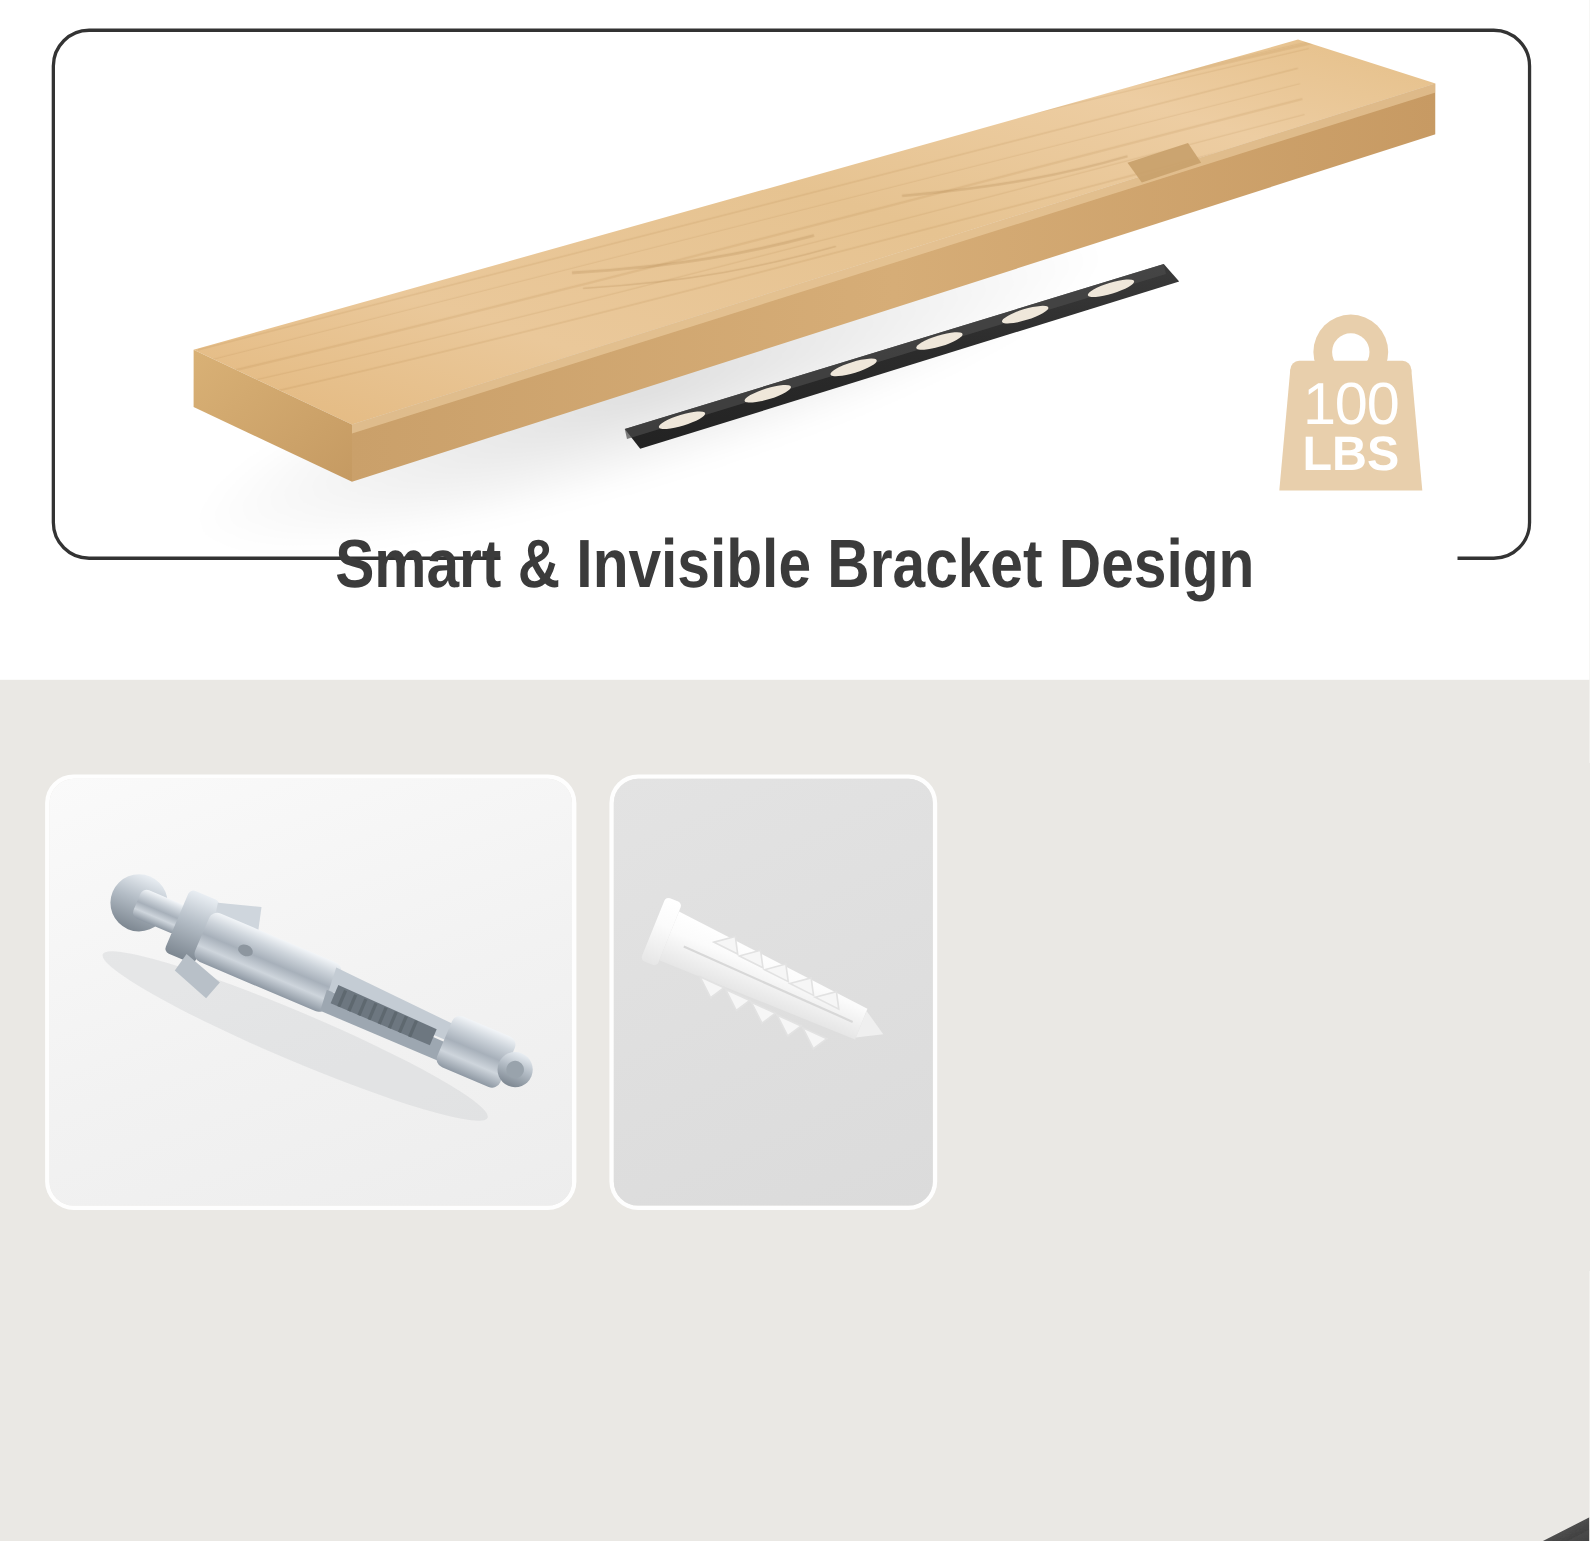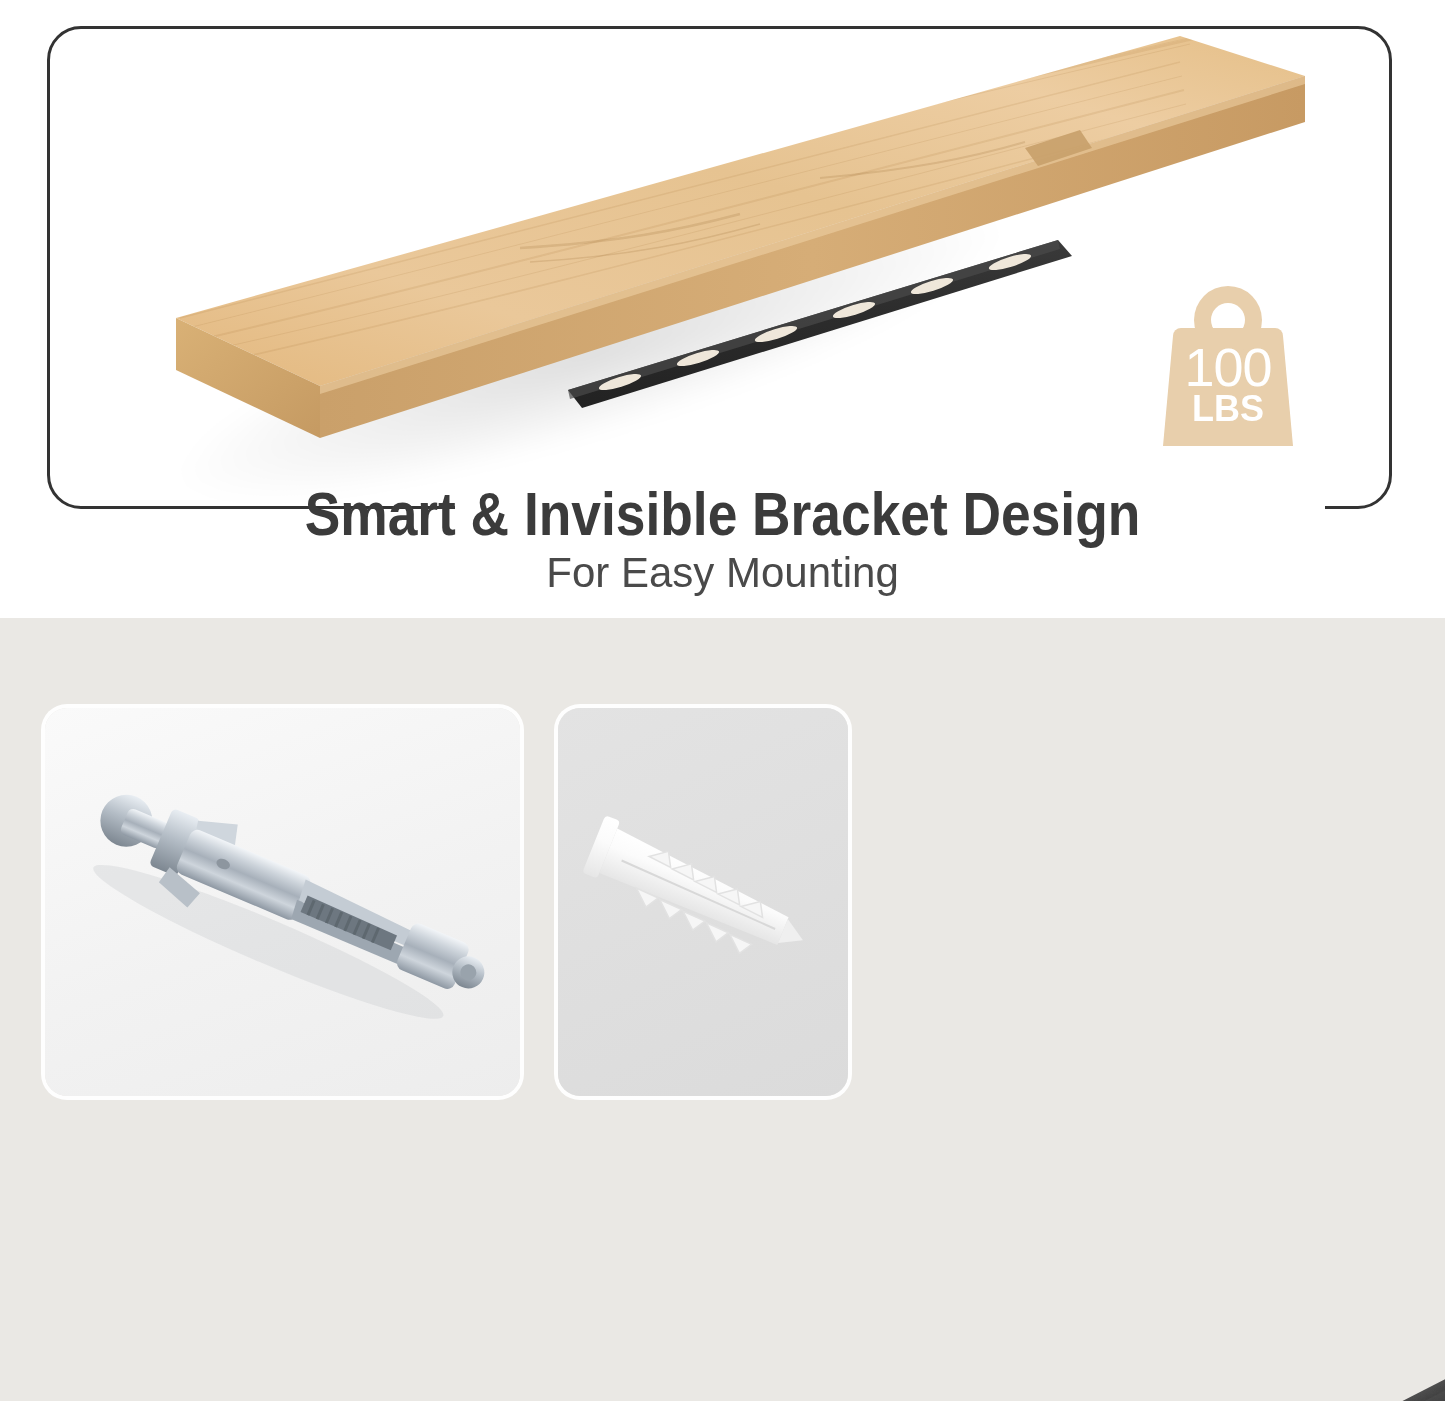--- a/index.html
+++ b/index.html
@@ -45,21 +45,21 @@
   .weight-badge{
     position:absolute; left:1133px; top:278px; width:190px; height:175px;
   }
   .weight-badge .num{
     position:absolute; left:0; right:0; top:58px; text-align:center;
     font-size:54px; font-weight:normal; color:#ffffff; letter-spacing:-1px;
     font-family:"Liberation Sans", sans-serif;
   }
   .weight-badge .unit{
     position:absolute; left:0; right:0; top:110px; text-align:center;
-    font-size:36px; font-weight:bold; color:#ffffff; letter-spacing:0px;
+    font-size:44px; font-weight:bold; color:#ffffff; letter-spacing:0px;
     font-family:"Liberation Sans", sans-serif;
   }
 
   .headline{
     position:absolute; left:0; width:1445px; top:478px; text-align:center;
     font-size:62px; font-weight:bold; color:#3b3b3b;
     font-family:"Liberation Sans", sans-serif;
     transform:scaleX(0.86); transform-origin:center;
     white-space:nowrap;
   }
@@ -182,21 +182,20 @@
       <path d="M30 168 L160 168 L150 58 L40 58 Z" fill="#e8cfac"></path>
       <circle cx="95" cy="42" r="34" fill="#e8cfac"></circle>
       <circle cx="95" cy="42" r="17" fill="#ffffff"></circle>
       <rect x="40" y="50" width="110" height="18" rx="8" fill="#e8cfac"></rect>
     </svg>
     <div class="num">100</div>
     <div class="unit">LBS</div>
   </div>
 
   <div class="headline">Smart &amp; Invisible Bracket Design</div>
-  <div class="subhead">For Easy Mounting</div>
 </div>
 
 <div class="bottom-panel">
 
   <div class="card card-metal">
     <svg viewBox="0 0 475 388" width="475" height="388">
       <defs>
         <linearGradient id="steel" x1="0" y1="0" x2="0" y2="1">
           <stop offset="0%" stop-color="#f2f5f8"></stop>
           <stop offset="22%" stop-color="#cdd4db"></stop>

